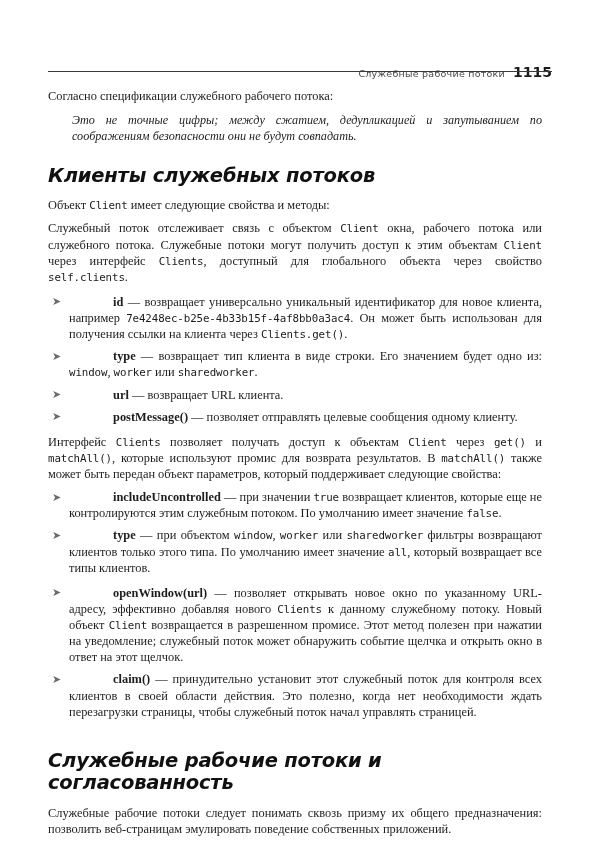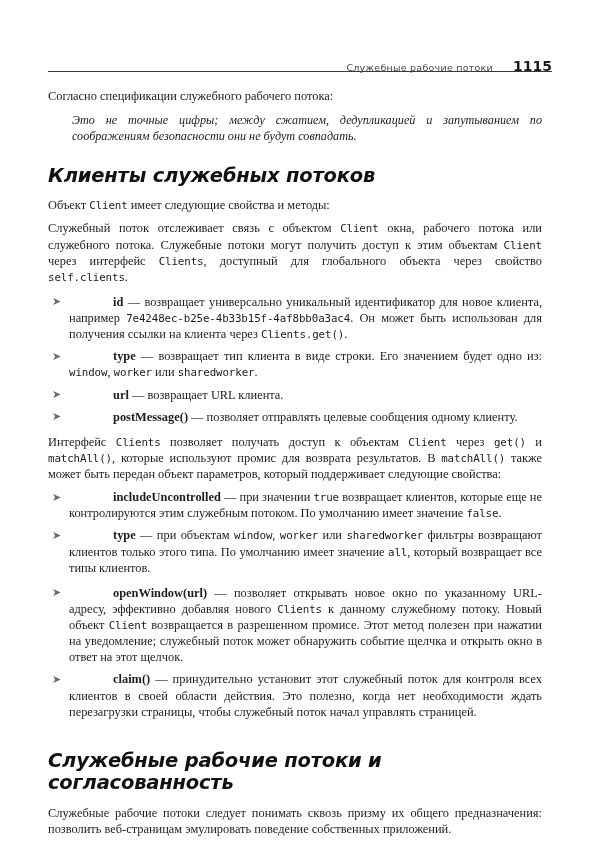--- a/index.html
+++ b/index.html
@@ -15,26 +15,26 @@
     box-sizing: border-box;
     overflow: hidden;
     font-family: "Liberation Serif", "DejaVu Serif", serif;
     color: #1d1d1d;
   }
 
   
   .running-head {
     position: absolute;
     left: 48px;
-    top: 58px;
+    top: 64px;
     width: 504px;
     display: flex;
     align-items: baseline;
     justify-content: flex-end;
-    gap: 20px;
+    gap: 8px;
   }
   .running-head .rh-title {
     font-family: "DejaVu Sans", "Liberation Sans", sans-serif;
     font-size: 9.5px;
     letter-spacing: 0.25px;
     color: #4a4a4a;
   }
   .running-head .rh-page {
     font-family: "DejaVu Sans", "Liberation Sans", sans-serif;
     font-size: 14px;
@@ -166,21 +166,21 @@
       </li>
     </ul>
 
     <p class="body tight"><span>Интерфейс </span><code>Clients</code><span> позволяет получать доступ к объектам </span><code>Client</code><span> через </span><code>get()</code><span> и </span><code>matchAll()</code><span>, которые используют промис для возврата результатов. В </span><code>matchAll()</code><span> также может быть передан объект параметров, который поддерживает следующие свойства:</span></p>
 
     <ul class="bullets">
       <li>
         <span class="marker">➤</span><b>includeUncontrolled</b><span> — при значении </span><code>true</code><span> возвращает клиентов, которые еще не контролируются этим служебным потоком. По умолчанию имеет значение </span><code>false</code><span>.</span>
       </li>
       <li>
-        <span class="marker">➤</span><b>type</b><span> — при объектам </span><code>window</code><span>, </span><code>worker</code><span> или </span><code>sharedworker</code><span> фильтры возвращают клиентов только этого типа. По умолчанию  имеет значение </span><code>all</code><span>, который возвращает все типы клиентов.</span>
+        <span class="marker">➤</span><b>type</b><span> — при объектом </span><code>window</code><span>, </span><code>worker</code><span> или </span><code>sharedworker</code><span> фильтры возвращают клиентов только этого типа. По умолчанию  имеет значение </span><code>all</code><span>, который возвращает все типы клиентов.</span>
       </li>
     </ul>
 
 
     <ul class="bullets">
       <li>
         <span class="marker">➤</span><b>openWindow(url)</b><span> — позволяет открывать новое окно по указанному URL-адресу, эффективно добавляя нового </span><code>Clients</code><span> к данному служебному потоку. Новый объект </span><code>Client</code><span> возвращается в разрешенном промисе. Этот метод полезен при нажатии на уведомление; служебный поток может обнаружить событие щелчка и открыть окно в ответ на этот щелчок.</span>
       </li>
       <li>
         <span class="marker">➤</span><b>claim()</b><span> — принудительно установит этот служебный поток для контроля всех клиентов в своей области действия. Это полезно, когда нет необходимости ждать перезагрузки страницы, чтобы служебный поток начал управлять страницей.</span>

